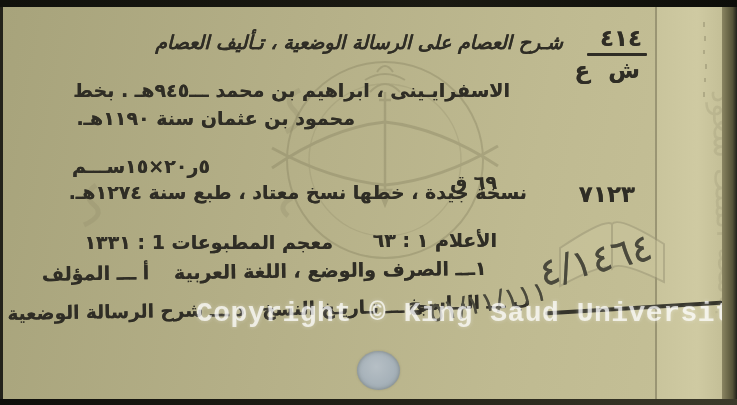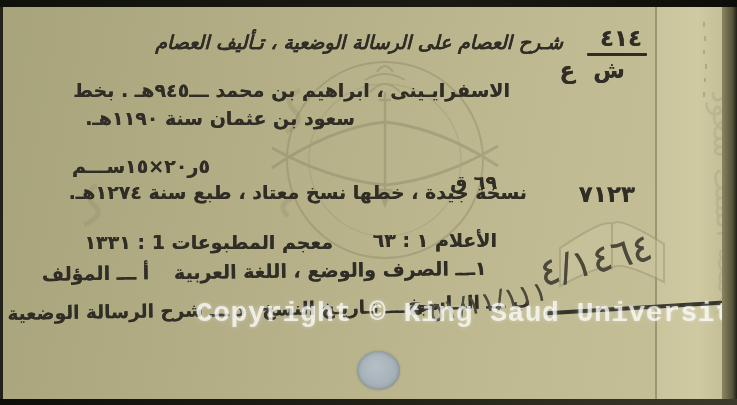--- a/index.html
+++ b/index.html
@@ -78,27 +78,27 @@
       <path d="M292 198 q-16 8 -4 18"></path>
     </g>
     <text transform="translate(712 90) rotate(88)" font-size="30" fill="#6f6a4e" opacity="0.14">جامعة الملك سعود</text>
     <g stroke="#6d684c" opacity="0.4" stroke-width="1.5">
       <path d="M704 22 v5 M705 36 v5 M704 50 v4 M706 64 v5 M705 78 v4 M704 92 v5"></path>
     </g>
   </svg>
 
   <div class="tl call" style="right:95px;top:25px;">٤١٤</div>
   <div class="rule"></div>
-  <div class="tl cutter" style="right:112px;top:57px;">ش ع</div>
+  <div class="tl cutter" style="right:97px;top:57px;">ش ع</div>
 
   <div class="tl accn" style="right:102px;top:181px;">٧١٢٣</div>
 
   <div class="tl" style="right:174px;top:31px;font-style:italic;">شـرح العصام على الرسالة الوضعية ، تـأليف العصام</div>
   <div class="tl" style="right:227px;top:79px;">الاسفرايـينى ، ابراهيم بن محمد ـــ٩٤٥هـ . بخط</div>
-  <div class="tl" style="right:382px;top:107px;">سعود بن عثمان سنة ١١٩٠هـ.</div>
+  <div class="tl" style="right:382px;top:107px;">محمود بن عثمان سنة ١١٩٠هـ.</div>
 
   <div class="tl" style="right:240px;top:151px;margin-top:20px;">٦٩ ق</div>
   <div class="tl" style="right:527px;top:155px;">٥ر٢٠×١٥ســـم</div>
 
   <div class="tl" style="right:210px;top:181px;margin-left:36px;">نسخة جيدة ، خطها نسخ معتاد ، طبع سنة ١٢٧٤هـ.</div>
 
   <div class="tl" style="right:240px;top:229px;">الأعلام ١ : ٦٣</div>
   <div class="tl" style="right:404px;top:231px;">معجم المطبوعات 1 : ١٣٣١</div>
 
   <div class="tl" style="right:250px;top:259px;transform:rotate(-0.8deg);">١ـــ الصرف والوضع ، اللغة العربية</div>

